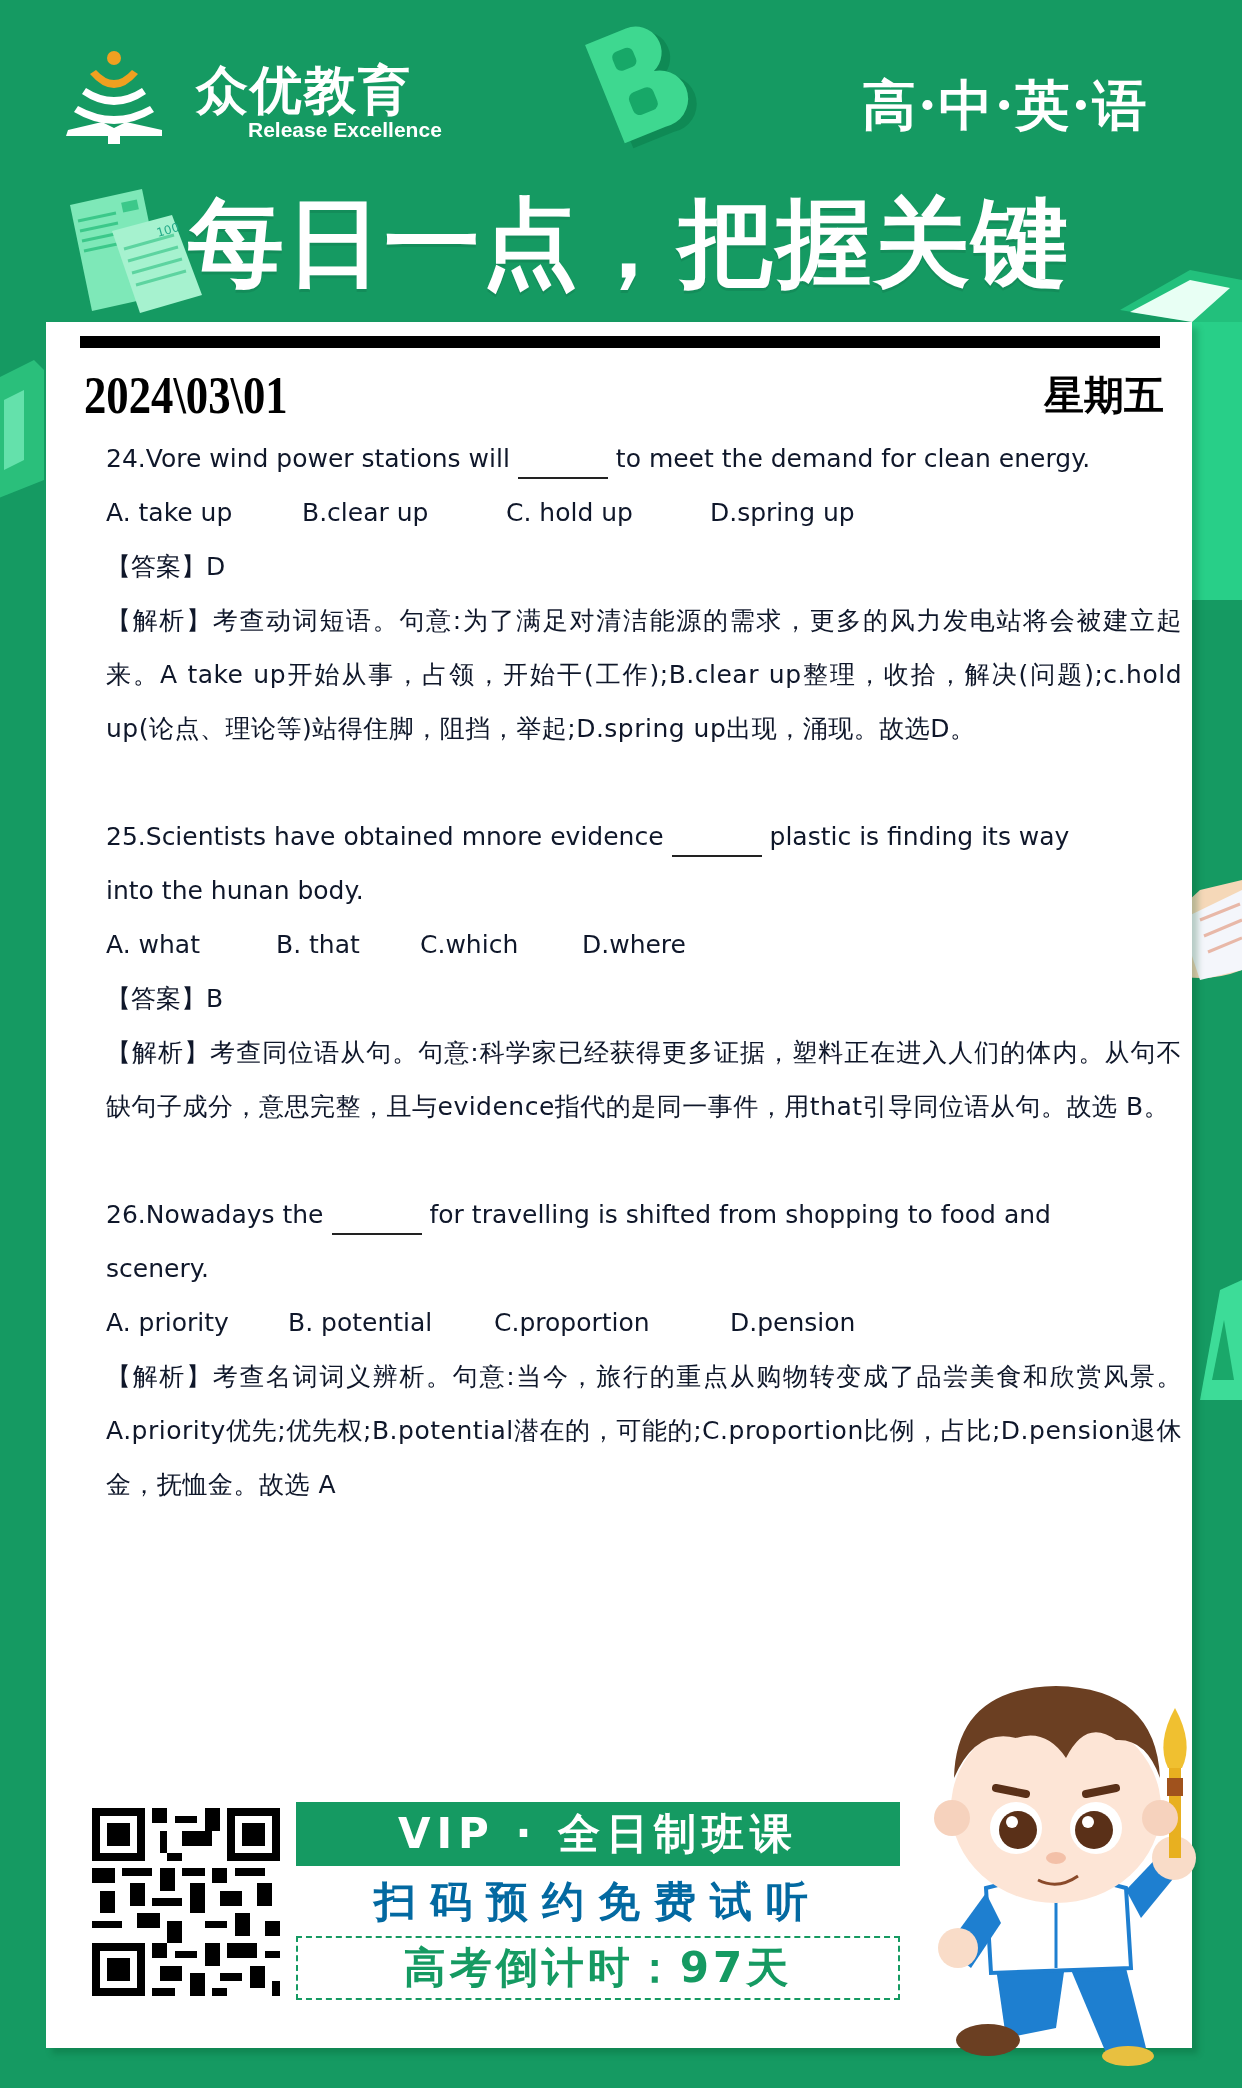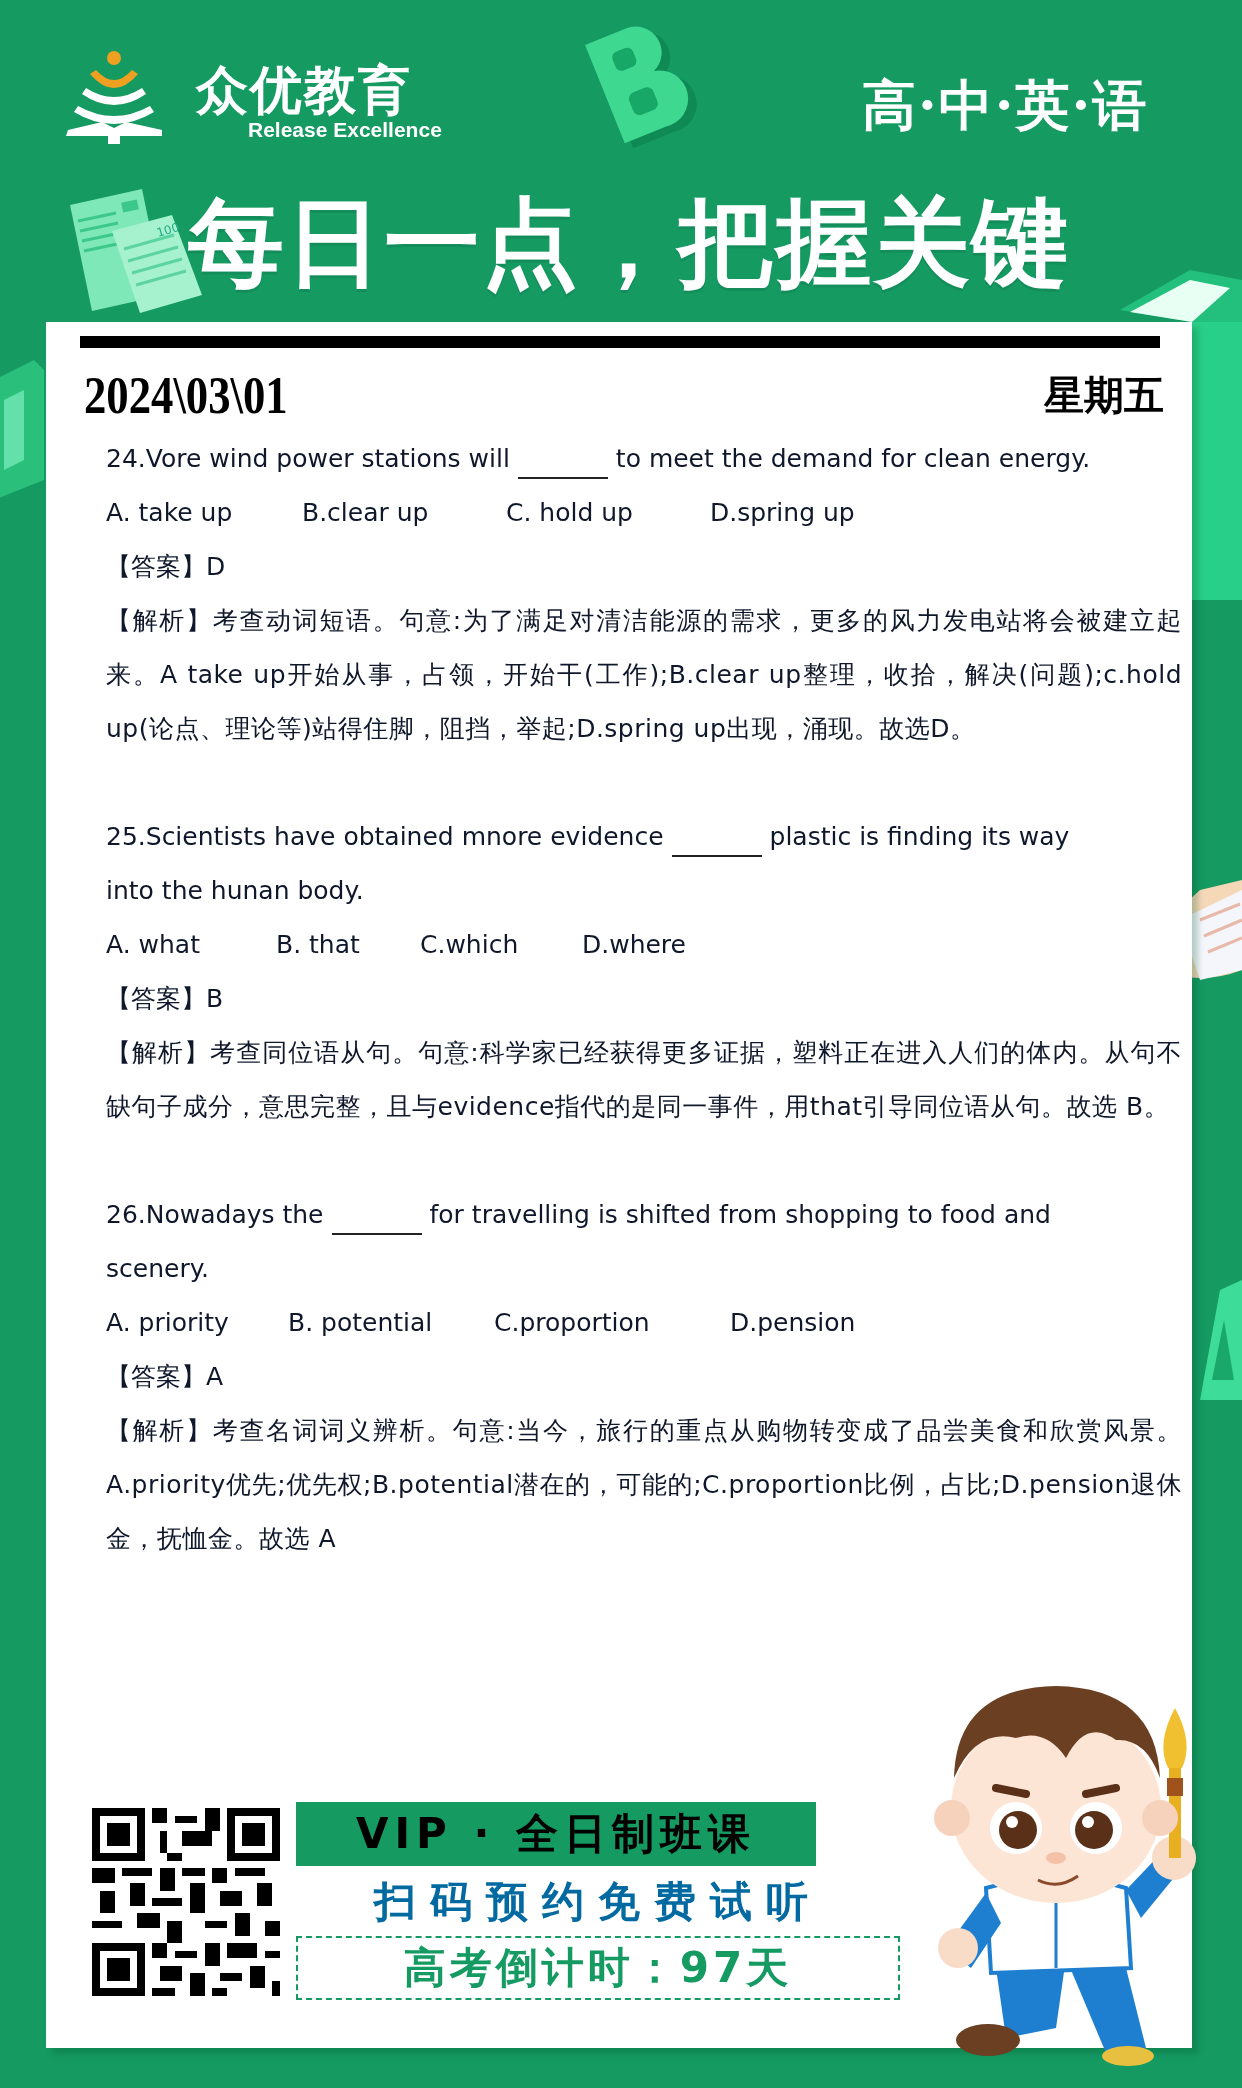--- a/index.html
+++ b/index.html
@@ -76,22 +76,22 @@
     display:inline-block; width:90px; height:30px;
     border-bottom:2px solid #222; vertical-align:-12px; margin:0 8px;
   }
   .opts span { display:inline-block; }
   .ans, .ana { text-indent:0; }
   .ana-text { white-space:normal; text-align:justify; letter-spacing:0.5px; }
 
   
   .qr { position:absolute; left:46px; top:1486px; width:188px; height:188px; background:#fff; }
   .promo-bar {
-    position:absolute; left:250px; top:1480px; width:520px; height:64px;
-    background:#159a62; color:#000000; text-align:center;
+    position:absolute; left:250px; top:1480px; width:604px; height:64px;
+    background:#159a62; color:#ffffff; text-align:center;
     font-size:42px; font-weight:bold; line-height:64px; letter-spacing:6px;
   }
   .promo-scan {
     position:absolute; left:250px; top:1552px; width:604px; height:56px;
     color:#0369a1; text-align:center; font-size:42px; font-weight:bold; letter-spacing:14px;
     line-height:56px;
   }
   .promo-count {
     position:absolute; left:250px; top:1614px; width:604px; height:64px;
     border:2px dashed #159a62; color:#159a62; text-align:center;
@@ -186,21 +186,20 @@
     </div>
 
     <div class="q">
       <div class="line">
         <span>26.Nowadays the</span><span class="blank"></span><span>for travelling is shifted from shopping to food and</span>
       </div>
       <div class="line">scenery.</div>
       <div class="line opts">
         <span style="width:182px">A. priority</span><span style="width:206px">B. potential</span><span style="width:236px">C.proportion</span><span>D.pension</span>
       </div>
-      <div class="line ans">【答案】A</div>
       <div class="ana-text">【解析】考查名词词义辨析。句意:当今，旅行的重点从购物转变成了品尝美食和欣赏风景。A.priority优先;优先权;B.potential潜在的，可能的;C.proportion比例，占比;D.pension退休金，抚恤金。故选 A</div>
     </div>
   </div>
 
   <svg class="qr" viewBox="0 0 25 25" shape-rendering="crispEdges">
     <rect width="25" height="25" fill="#fff"></rect>
     <g fill="#000">
       <rect x="0" y="0" width="7" height="7"></rect>
         <rect x="1" y="1" width="5" height="5" fill="#fff"></rect>
         <rect x="2" y="2" width="3" height="3"></rect>

